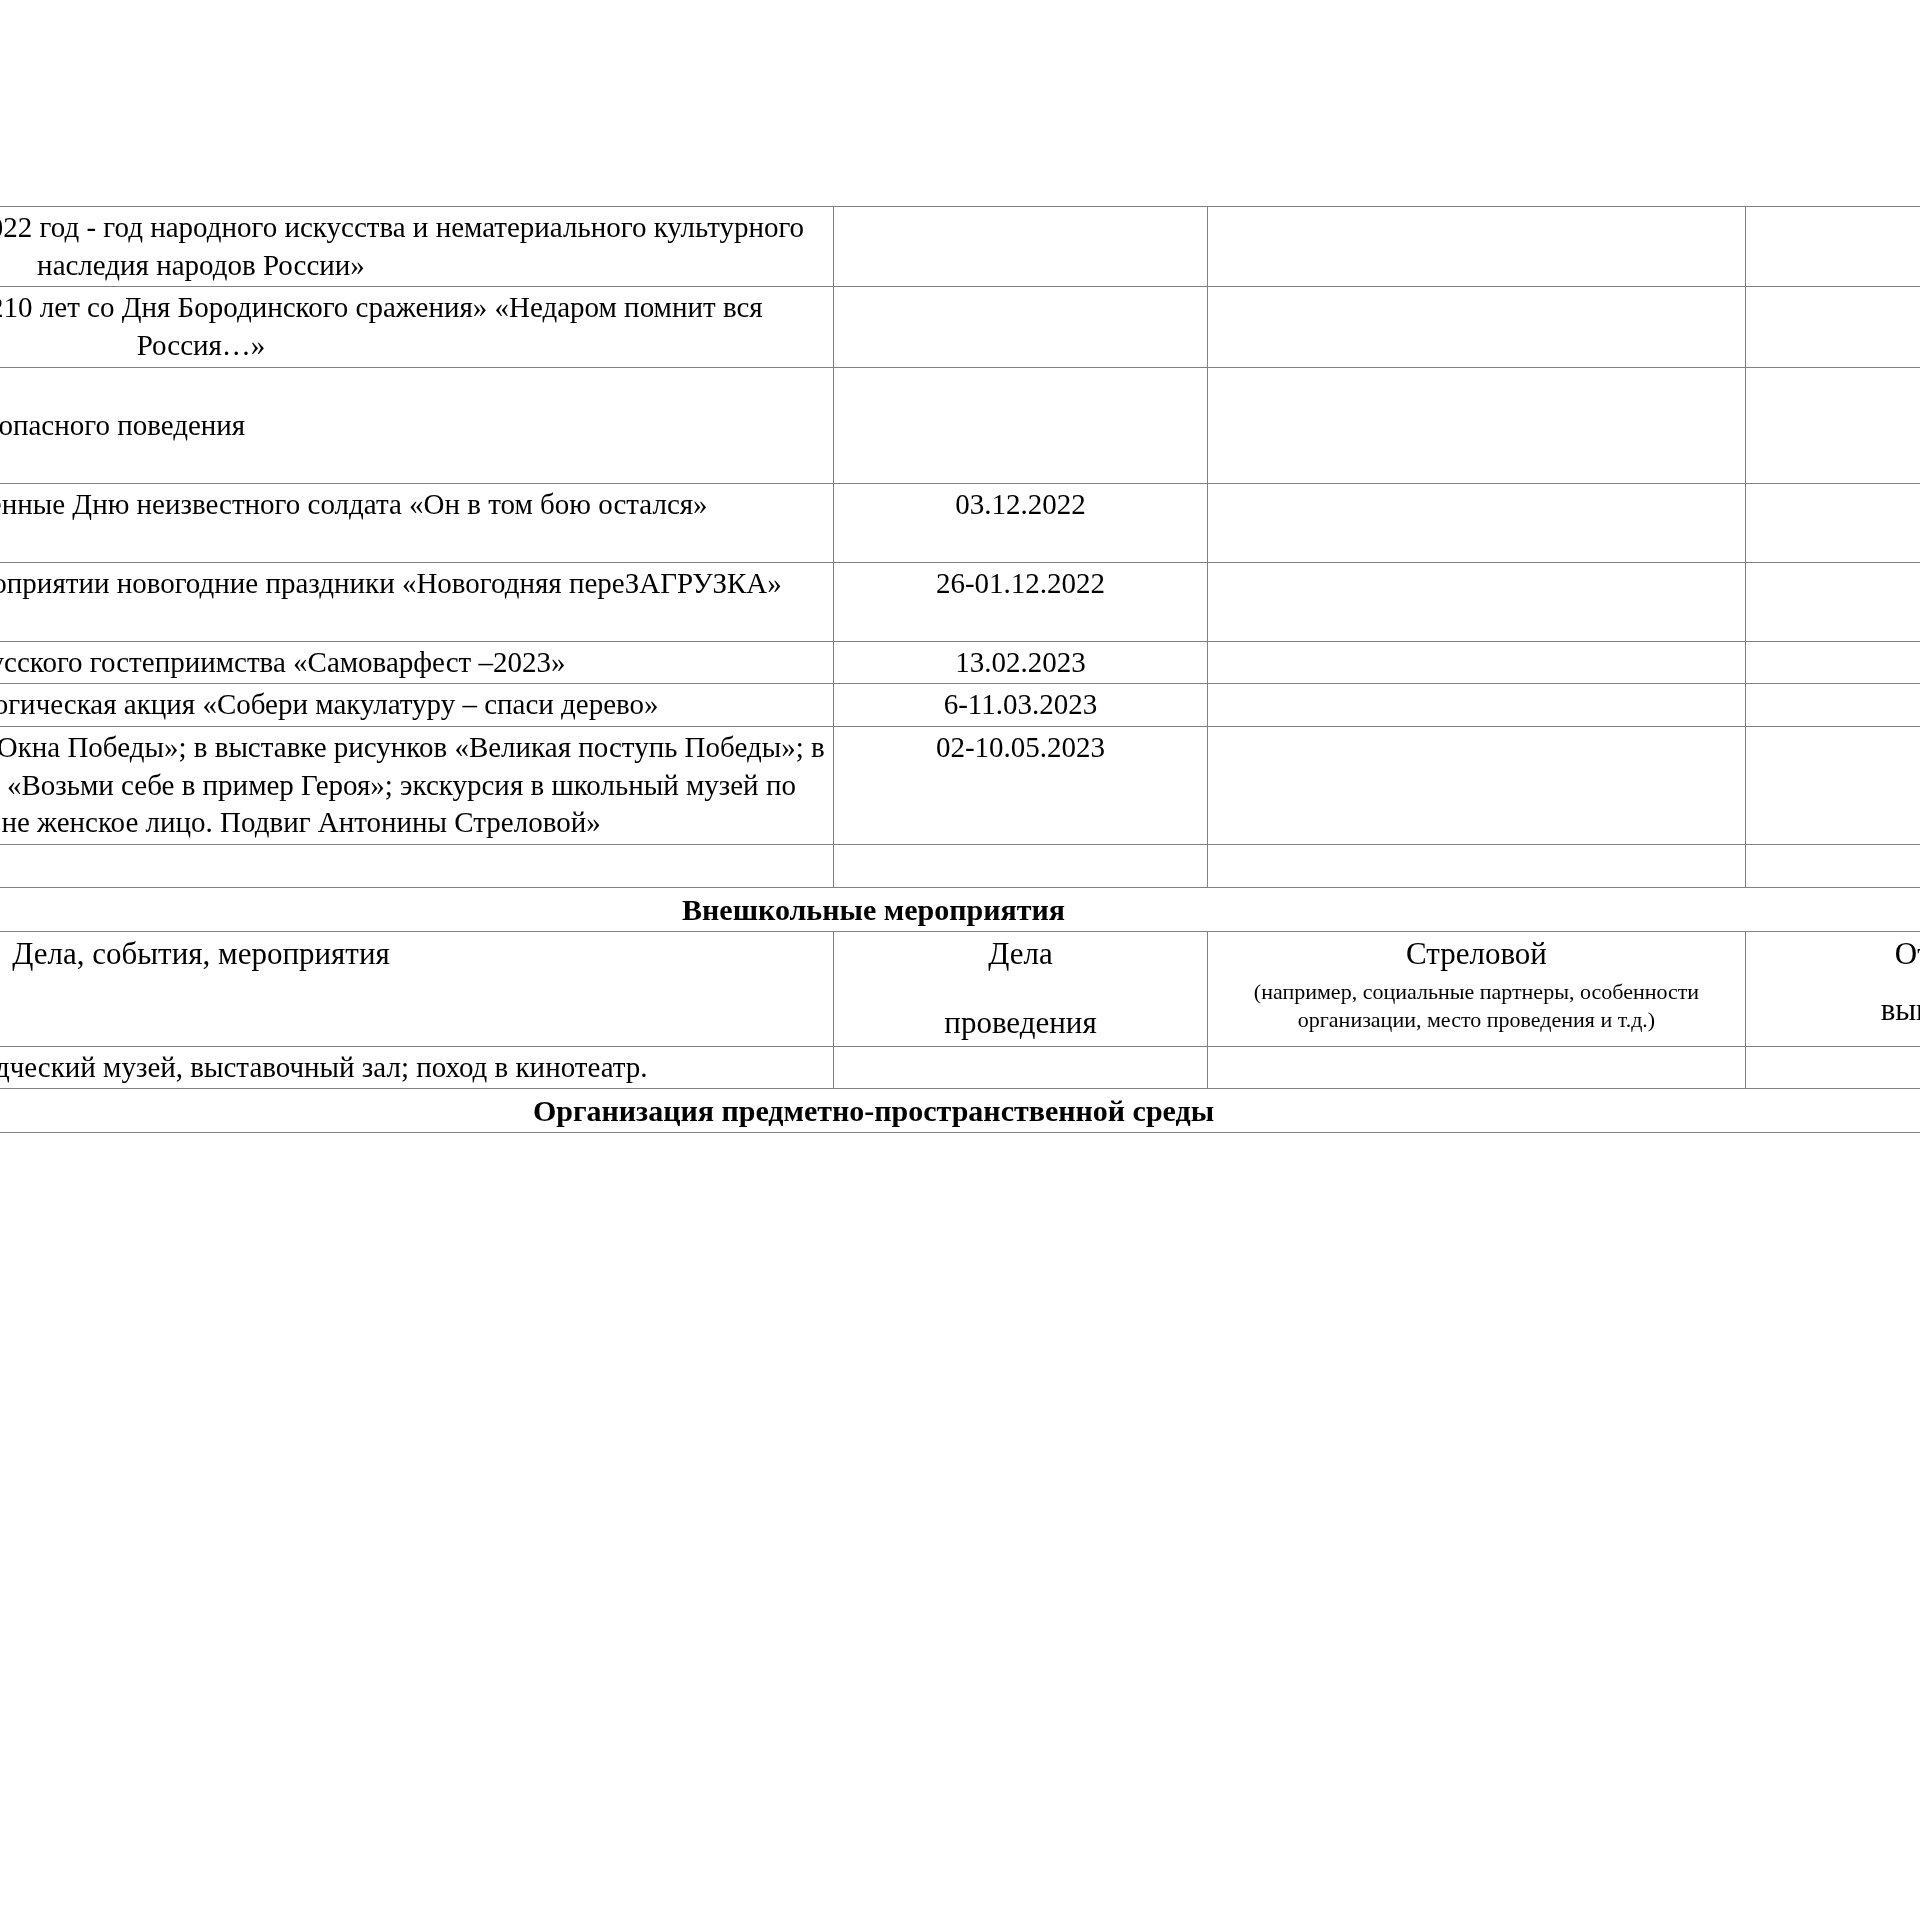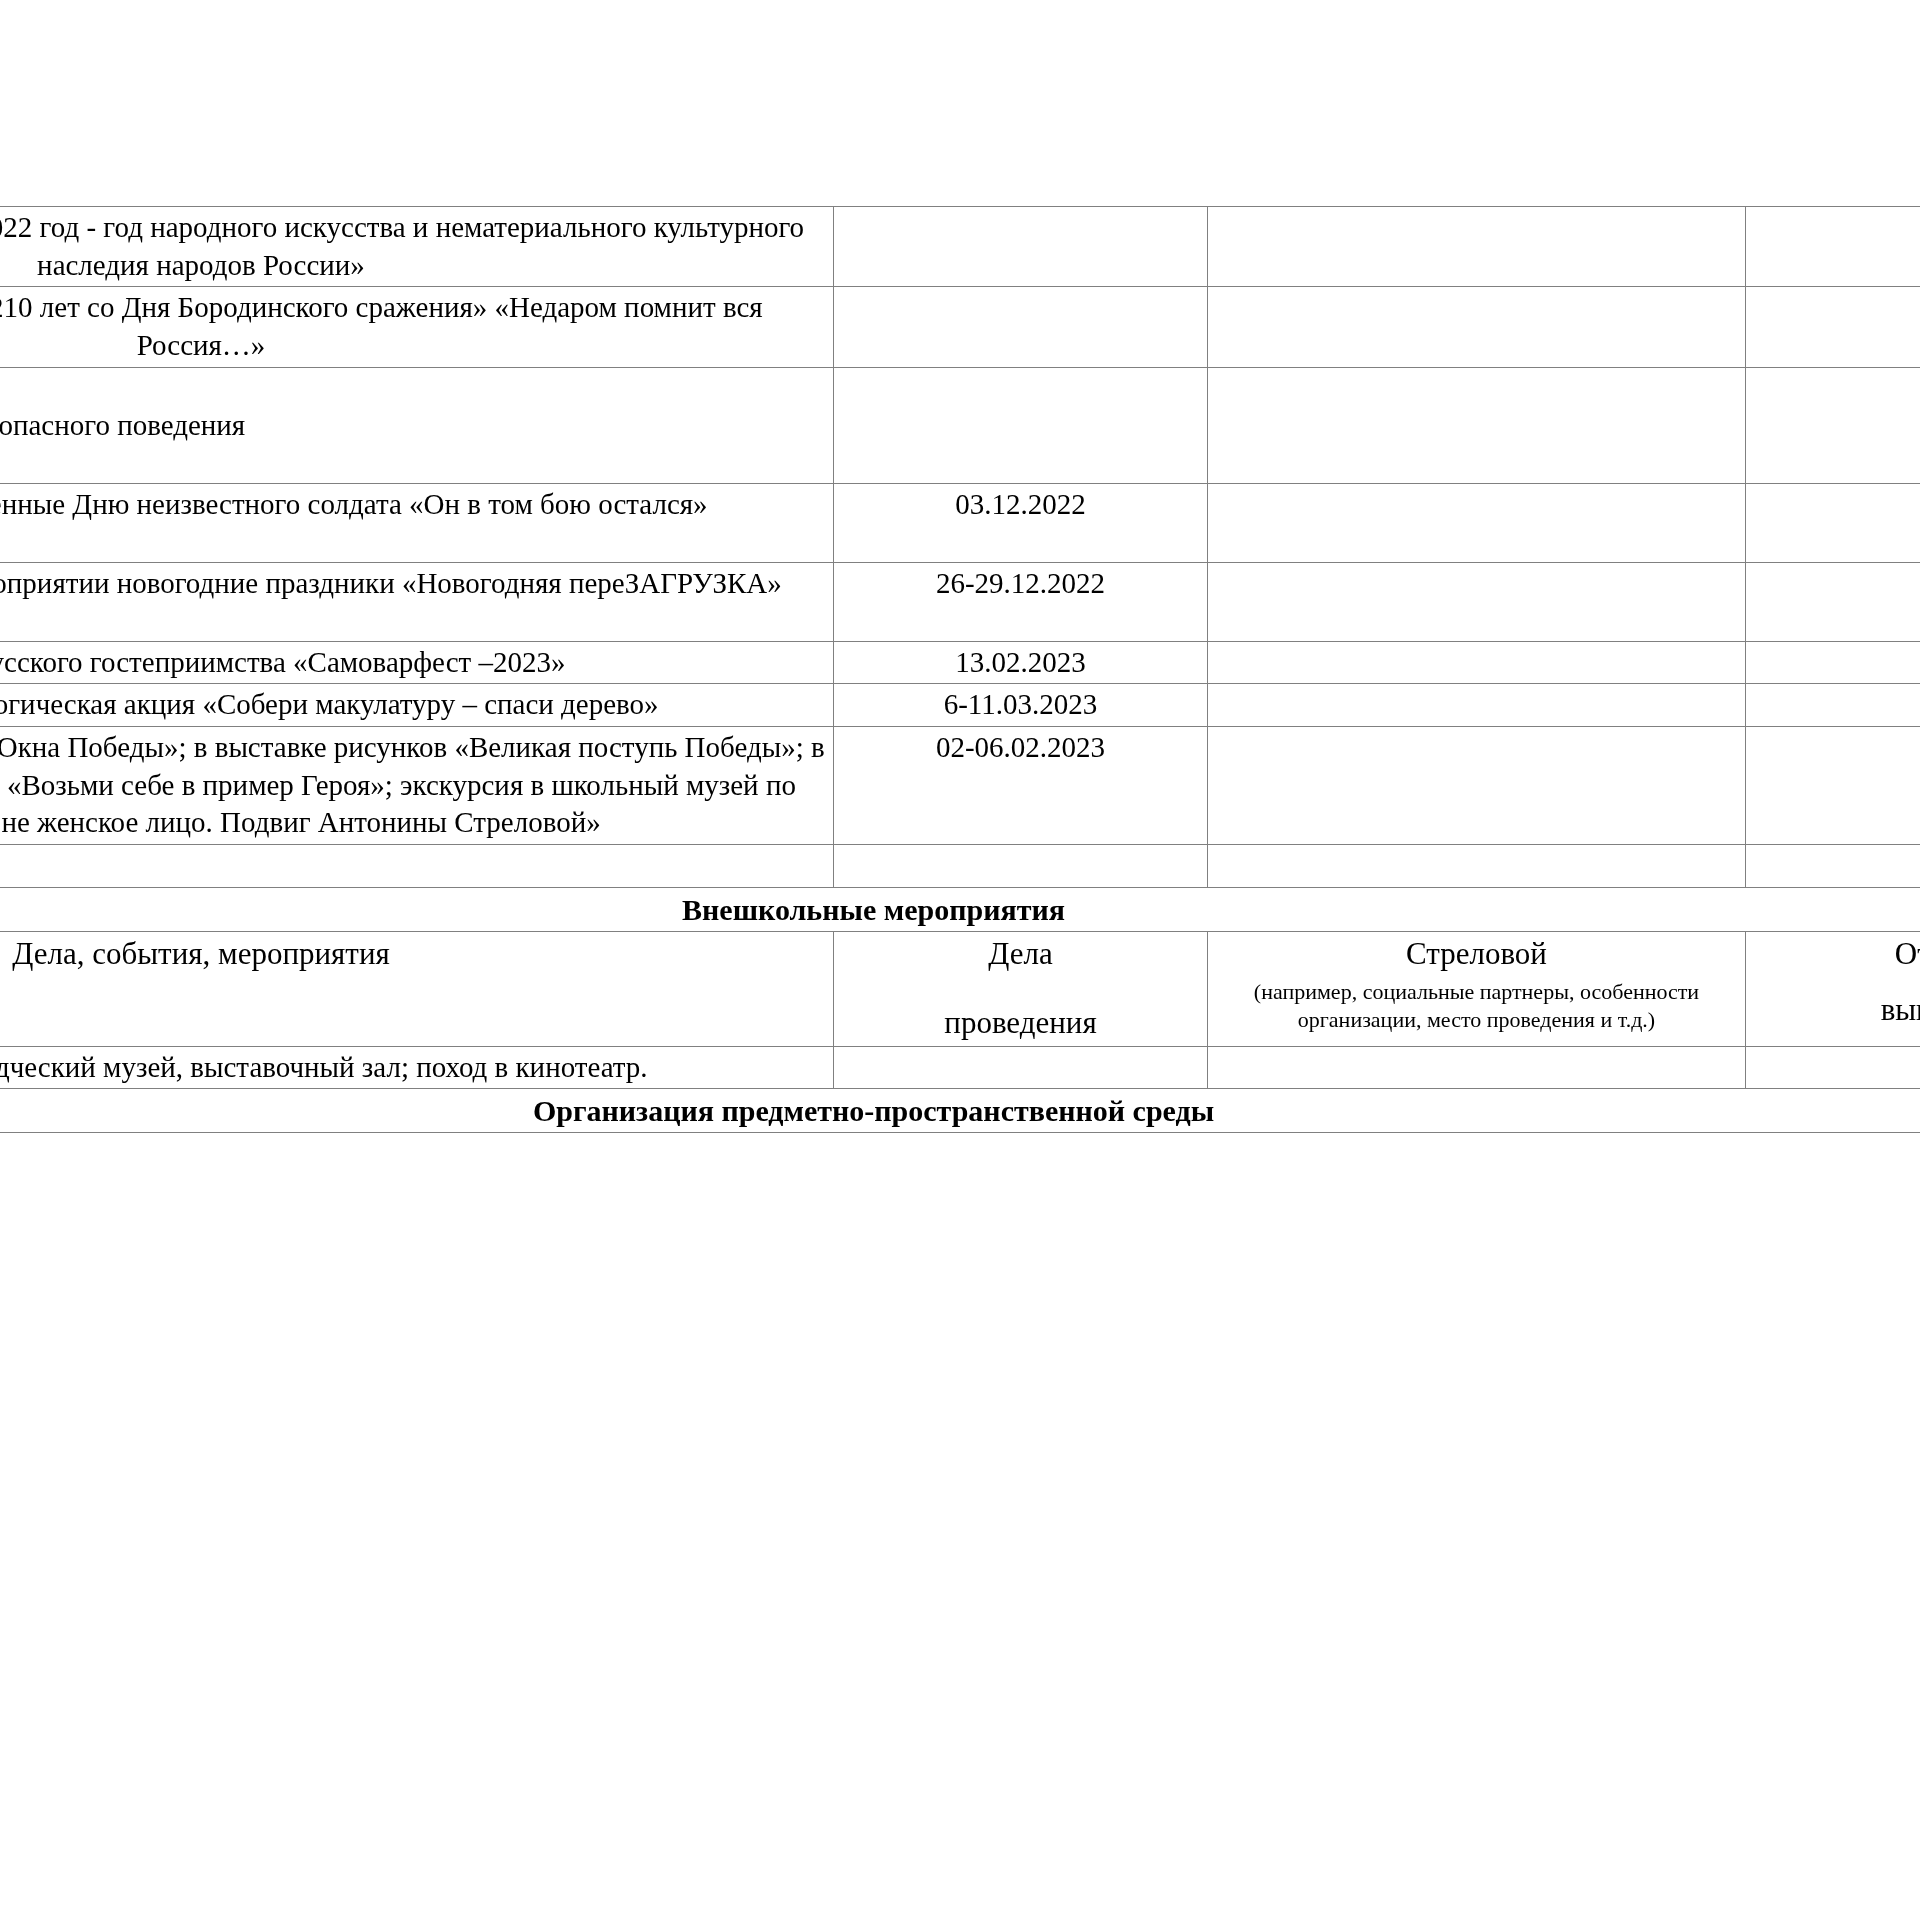--- a/index.html
+++ b/index.html
@@ -134,42 +134,42 @@
           <td class="ctr">03.12.2022</td>
           <td class="ctr"></td>
           <td class="ctr"></td>
         </tr>
 
         <tr>
           <td class="ctr">
             <span>Участие в общешкольном мероприятии  новогодние праздники «Новогодняя переЗАГРУЗКА»</span>
             <div class="tall-empty"></div>
           </td>
-          <td class="ctr">26-29.12.2022</td>
+          <td class="ctr">26-01.12.2022</td>
           <td class="ctr"></td>
           <td class="ctr"></td>
         </tr>
 
         <tr>
           <td class="ctr">Фестиваль русского гостеприимства «Самоварфест –2023»</td>
           <td class="ctr">13.02.2023</td>
           <td class="ctr"></td>
           <td class="ctr"></td>
         </tr>
 
         <tr>
           <td class="ctr">Общешкольная экологическая акция «Собери макулатуру – спаси дерево»</td>
           <td class="ctr">6-11.03.2023</td>
           <td class="ctr"></td>
           <td class="ctr"></td>
         </tr>
 
         <tr>
           <td class="ctr">Участие в общешкольной акций «Окна Победы»; в выставке рисунков «Великая поступь Победы»; в конкурсе чтения стихотворений «Возьми себе в пример Героя»; экскурсия в школьный музей по теме: «У войны не женское лицо. Подвиг Антонины Стреловой»</td>
-          <td class="ctr">02-06.02.2023</td>
+          <td class="ctr">02-10.05.2023</td>
           <td class="ctr"></td>
           <td class="ctr"></td>
         </tr>
 
         <tr>
           <td class="ctr">
             <div style="height:38px"></div>
           </td>
           <td class="ctr"></td>
           <td class="ctr"></td>

